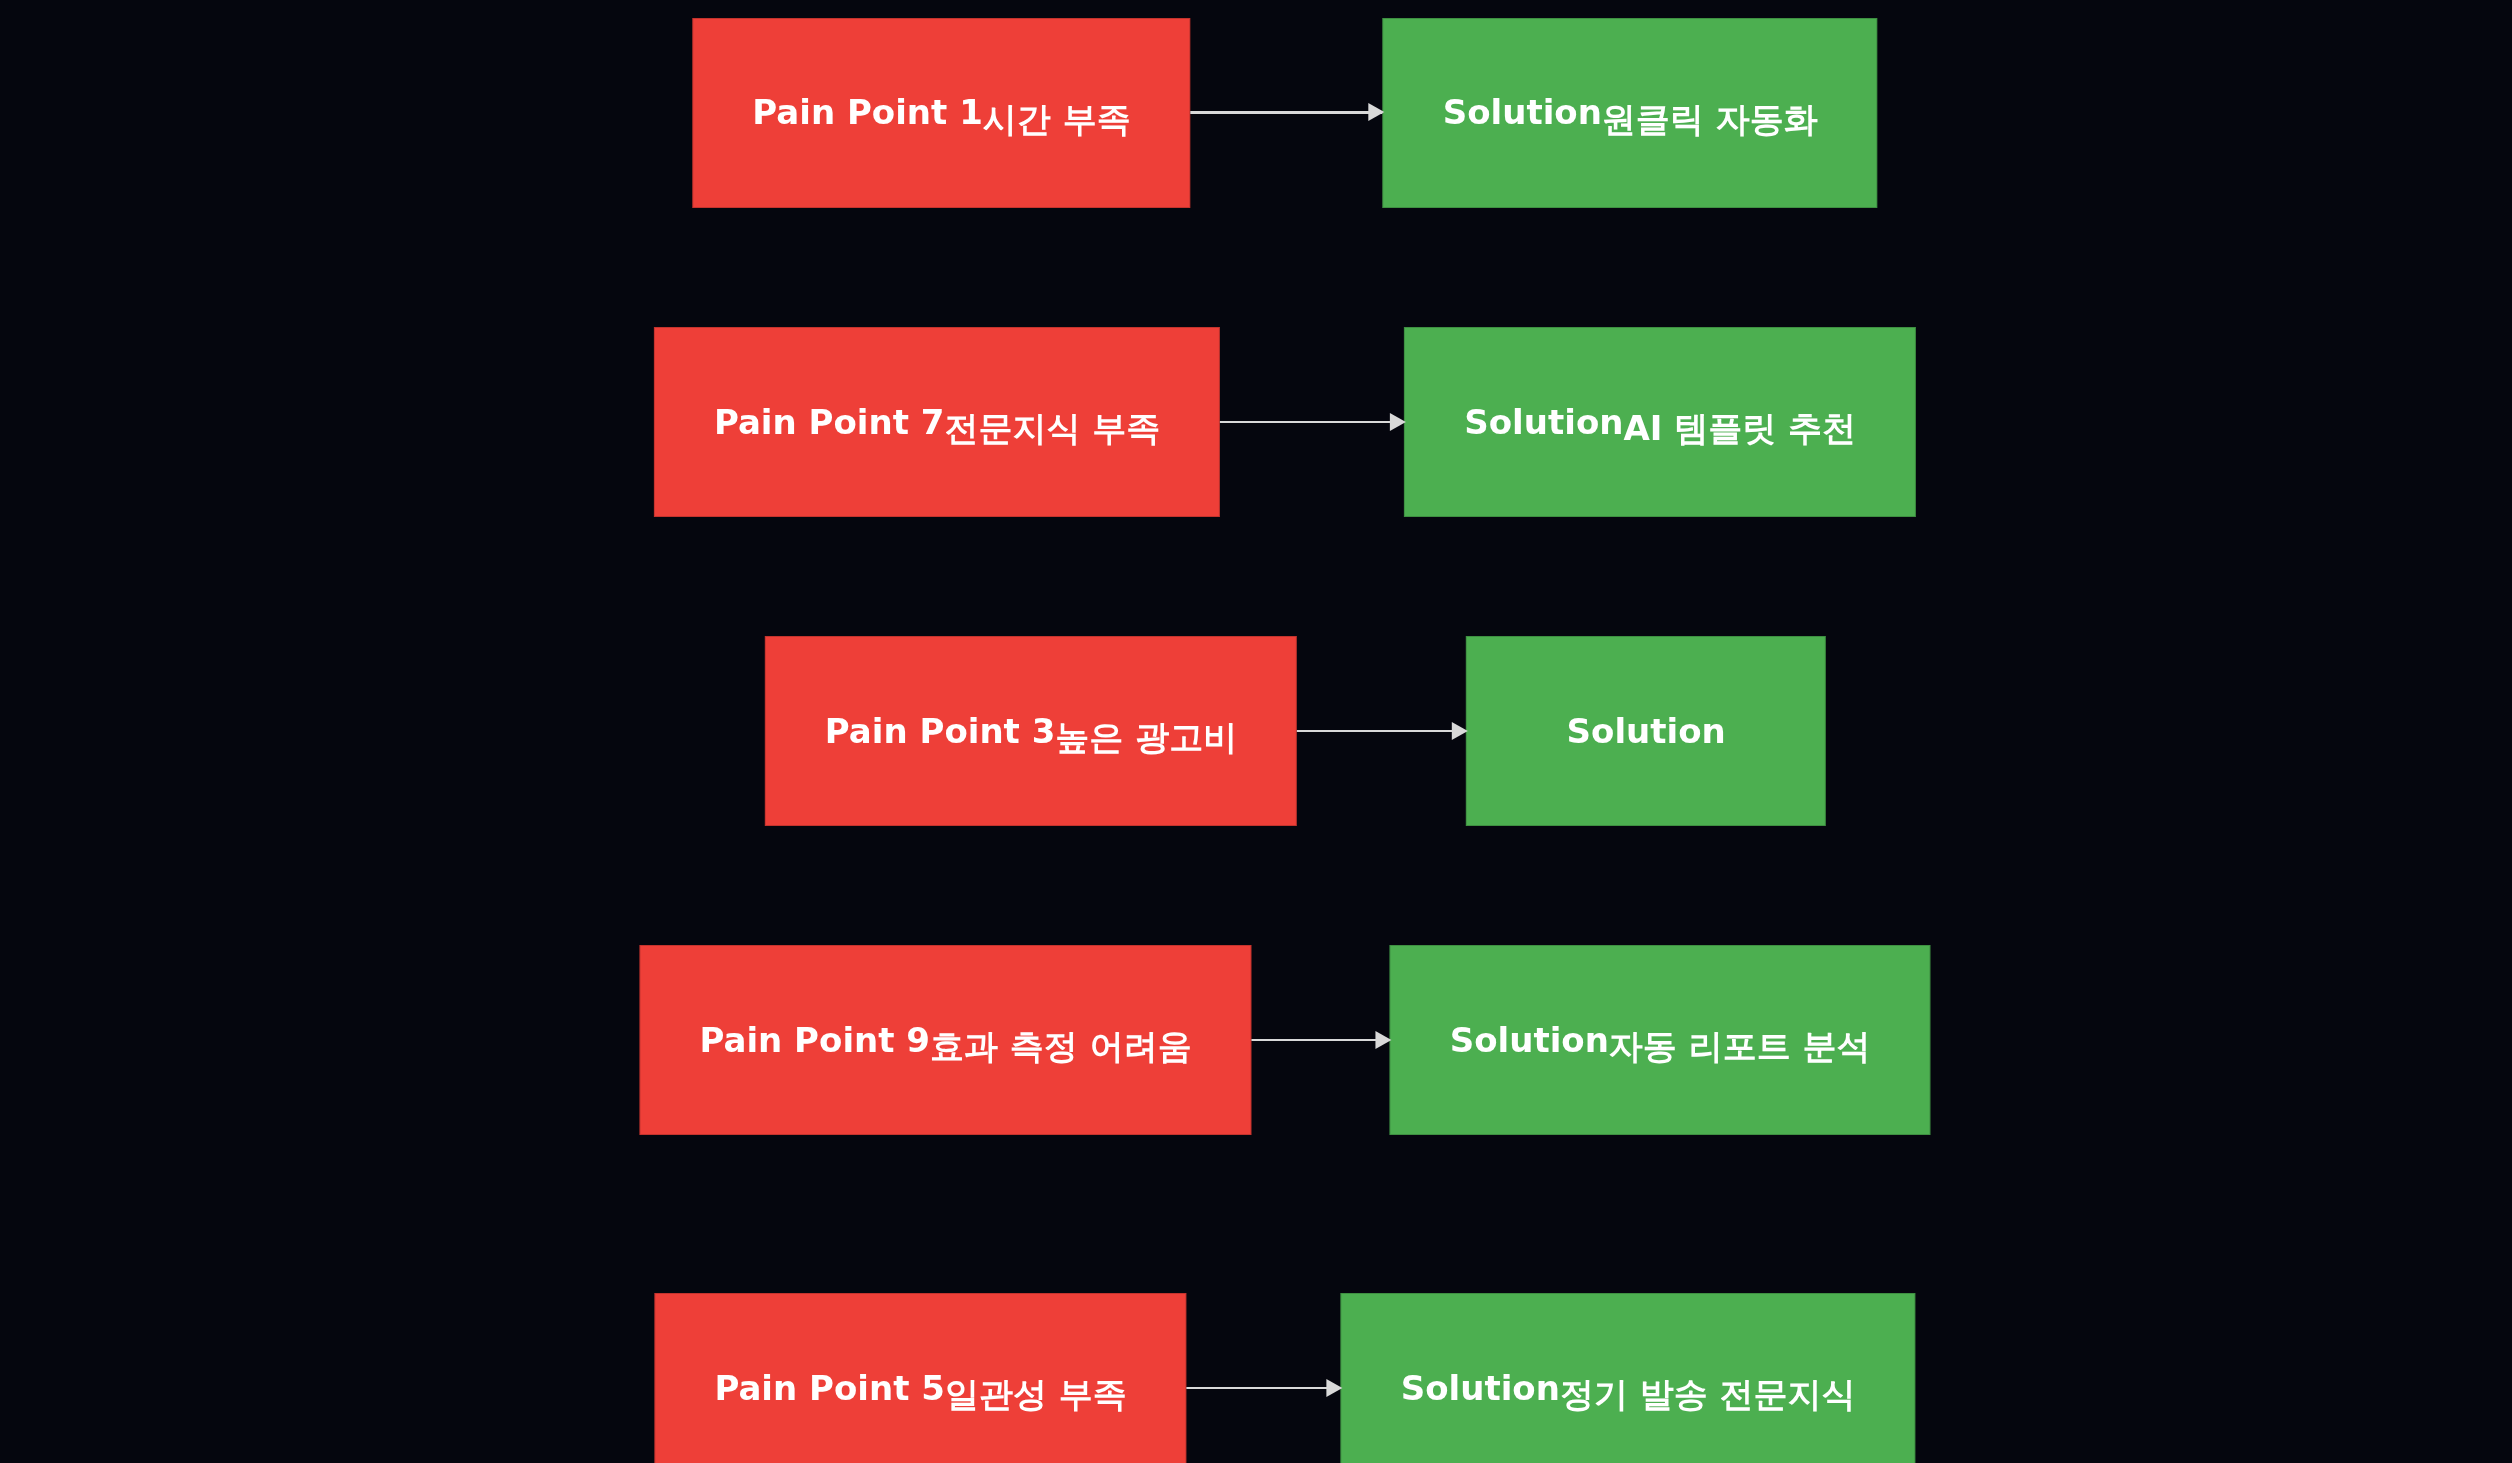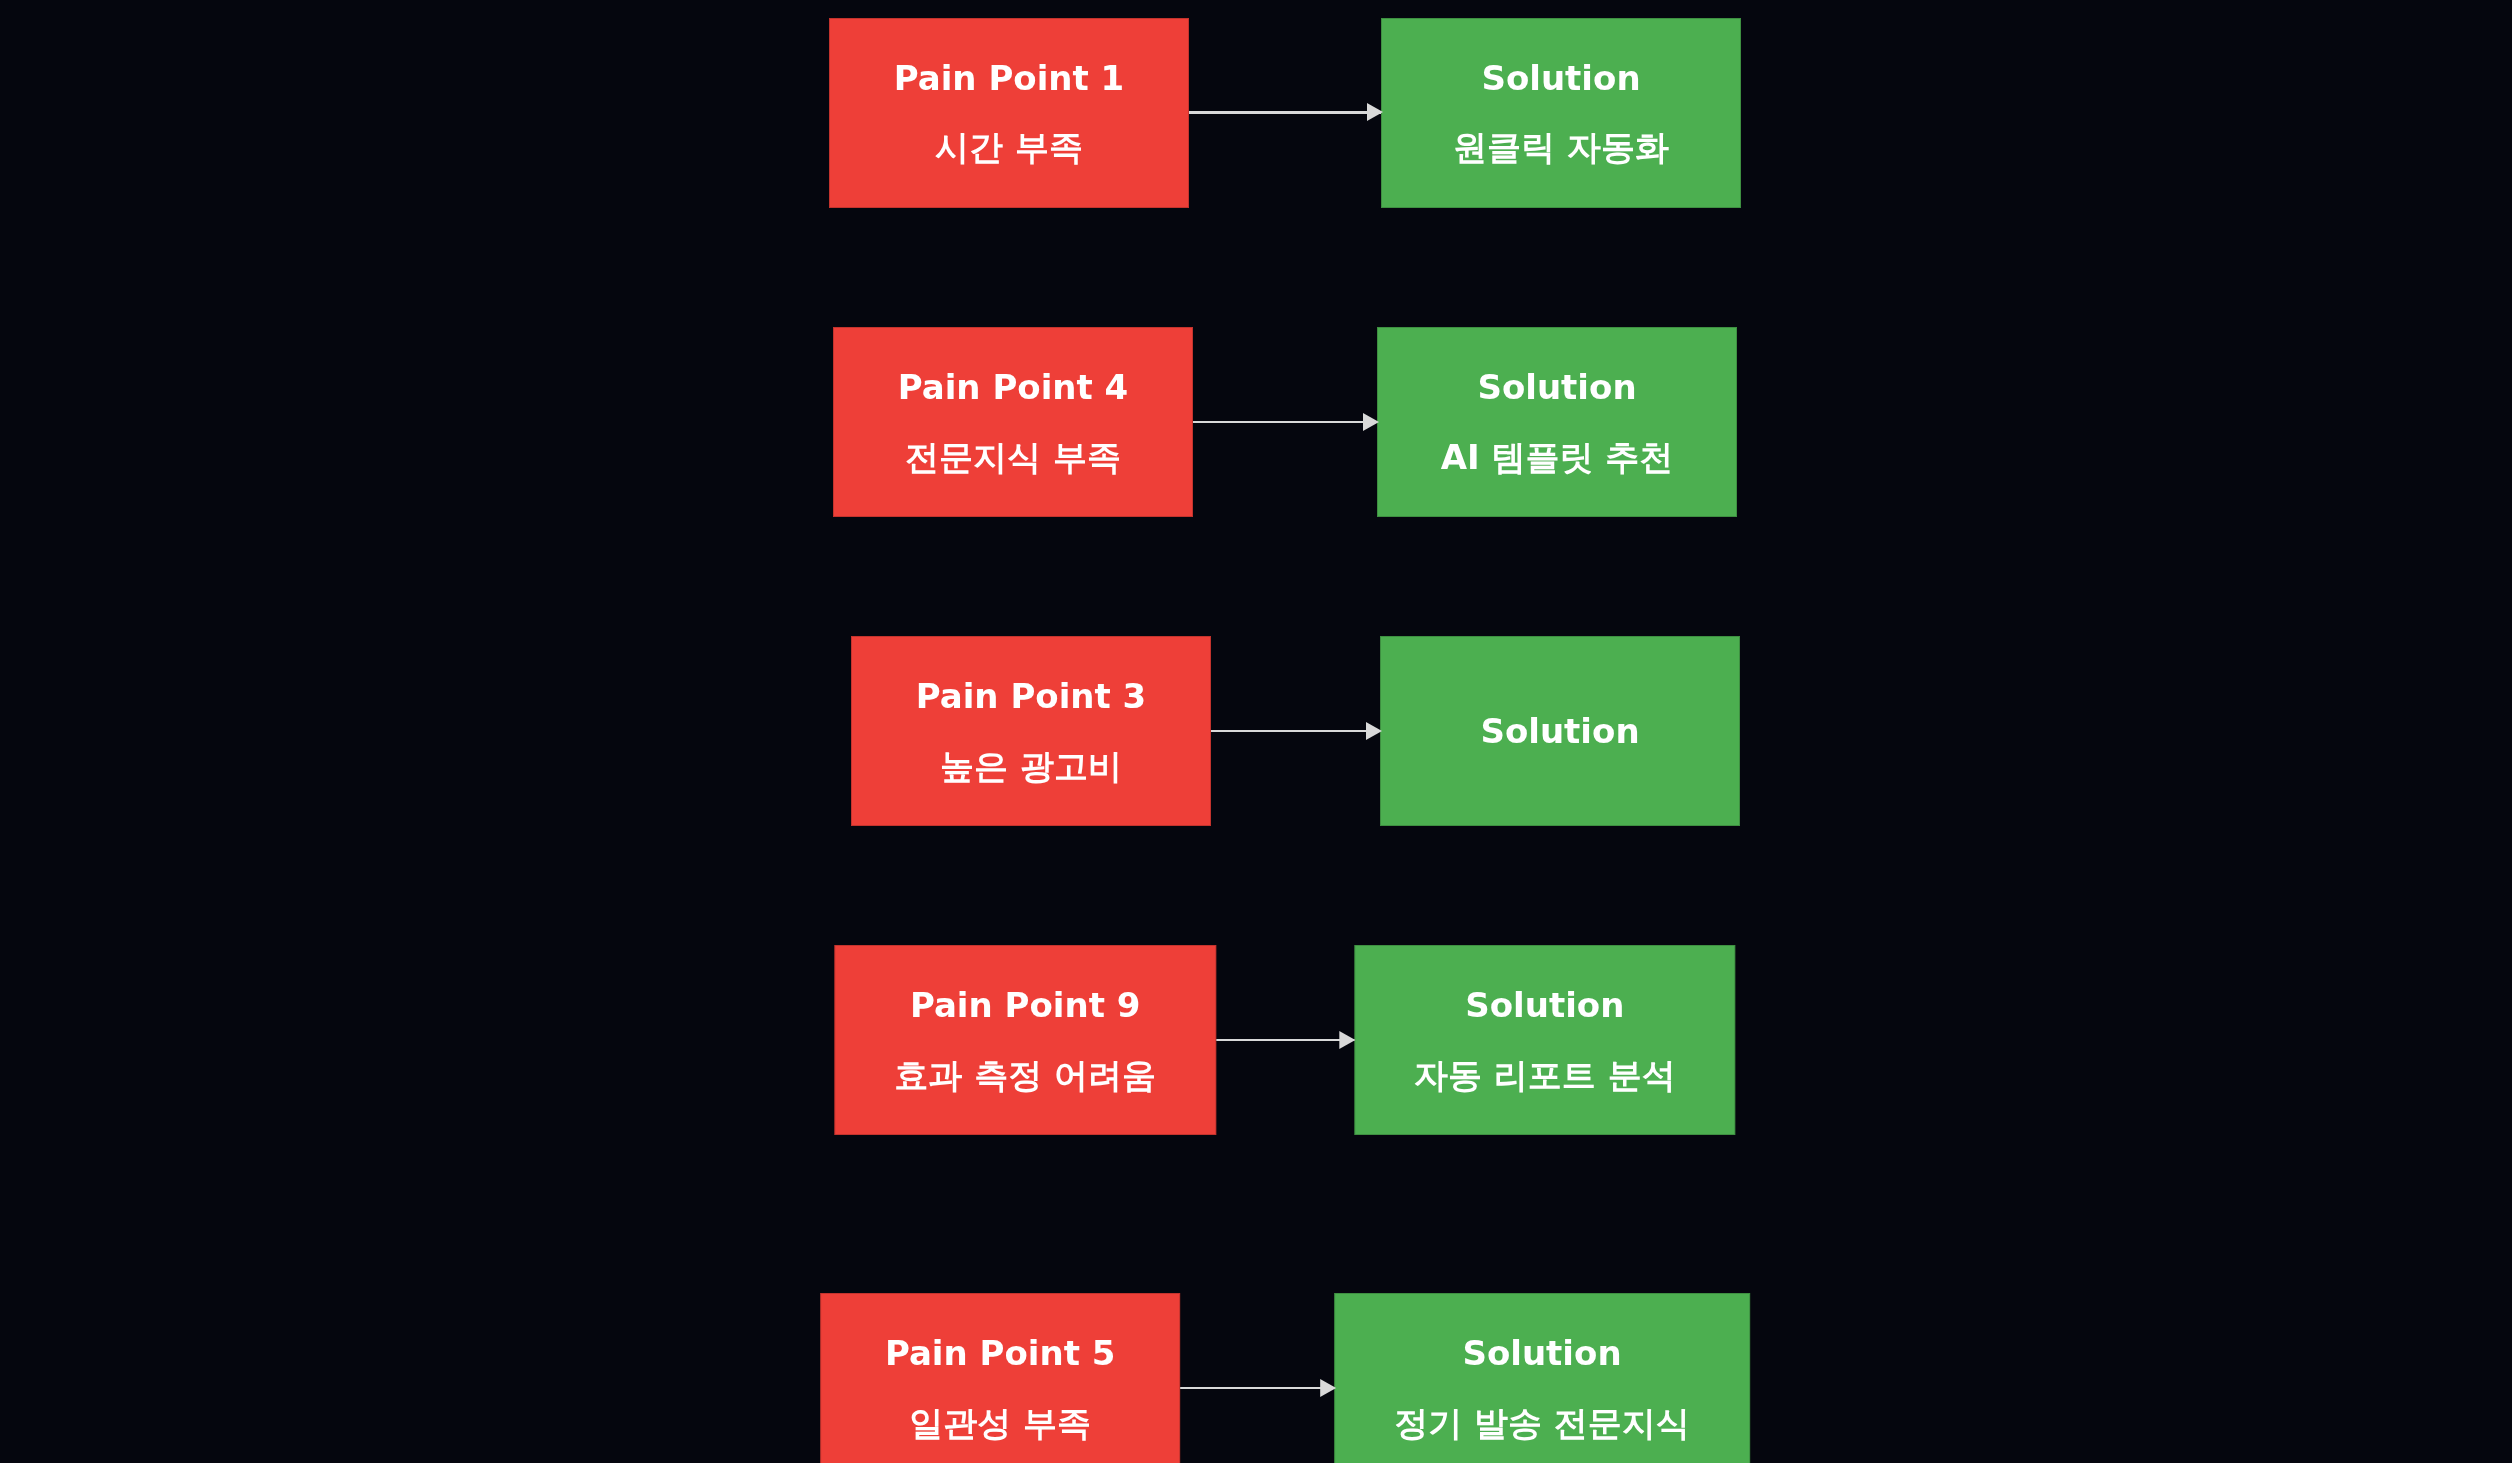--- a/index.html
+++ b/index.html
@@ -31,21 +31,21 @@
   .row-3{top:636px;padding-left:21px;}
   .row-4{top:945px;}
   .row-5{top:1293px;}
 
   .node{
     height:190px;
     min-width:360px;
     box-sizing:border-box;
     padding:0 59px;
     display:flex;
-    flex-direction:column;
+    flex-direction:row;
     justify-content:center;
     align-items:center;
     color:var(--text);
     text-align:left;
     line-height:1.65;
     font-size:34px;
     font-weight:600;
     white-space:nowrap;
   }
   .pain{
@@ -94,21 +94,21 @@
     </div>
     <div class="arrow"></div>
     <div class="node solution">
       <span class="title">Solution</span>
       <span class="subtitle">원클릭 자동화</span>
     </div>
   </div>
 
   <div class="row row-2">
     <div class="node pain">
-      <span class="title">Pain Point 4</span>
+      <span class="title">Pain Point 7</span>
       <span class="subtitle">전문지식 부족</span>
     </div>
     <div class="arrow"></div>
     <div class="node solution">
       <span class="title">Solution</span>
       <span class="subtitle">AI 템플릿 추천</span>
     </div>
   </div>
 
   <div class="row row-3">

